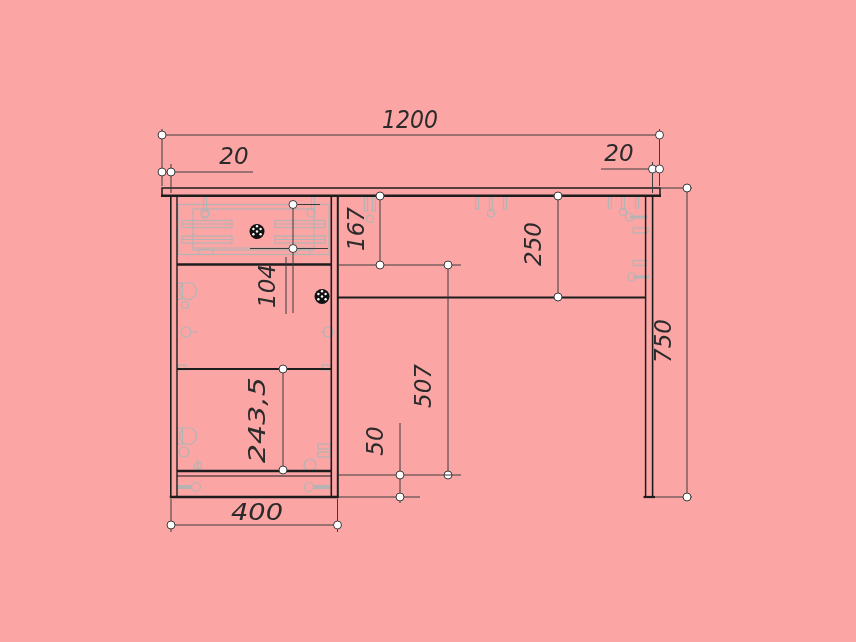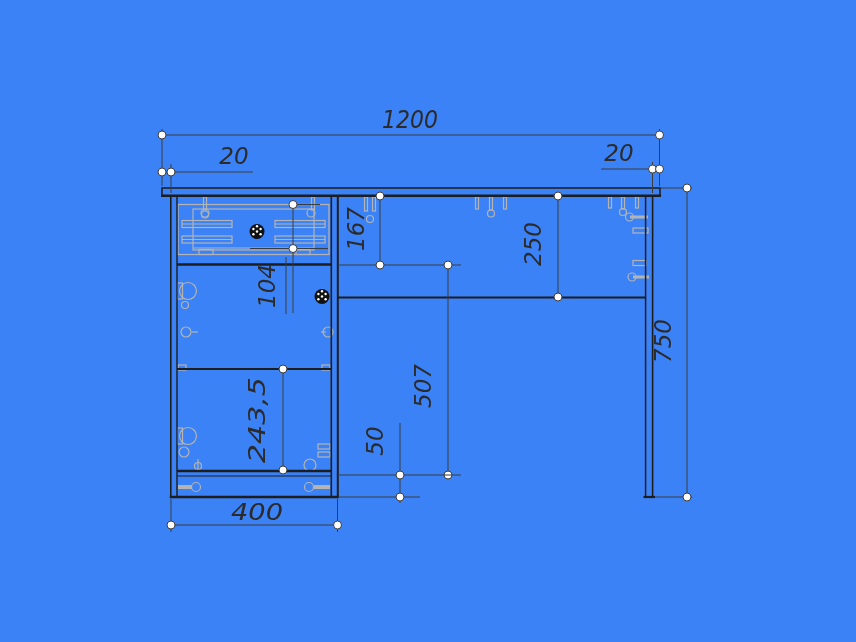--- a/index.html
+++ b/index.html
@@ -1,19 +1,19 @@
 <!DOCTYPE html>
 <html><head>
 <meta charset="utf-8">
 <style>
   html,body{margin:0;padding:0;background:#fff;}
   .canvas{
     position:relative;
     width:856px;height:642px;
-    background:#3b82f6;
+    background:#fca5a5;
     font-family:"DejaVu Sans", sans-serif;
     overflow:hidden;
   }
   svg{position:absolute;left:0;top:0;}
   .dimtext{
     font-family:"DejaVu Sans", sans-serif;
     font-style:italic;
     fill:#2b2b2b;
   }
 </style>

